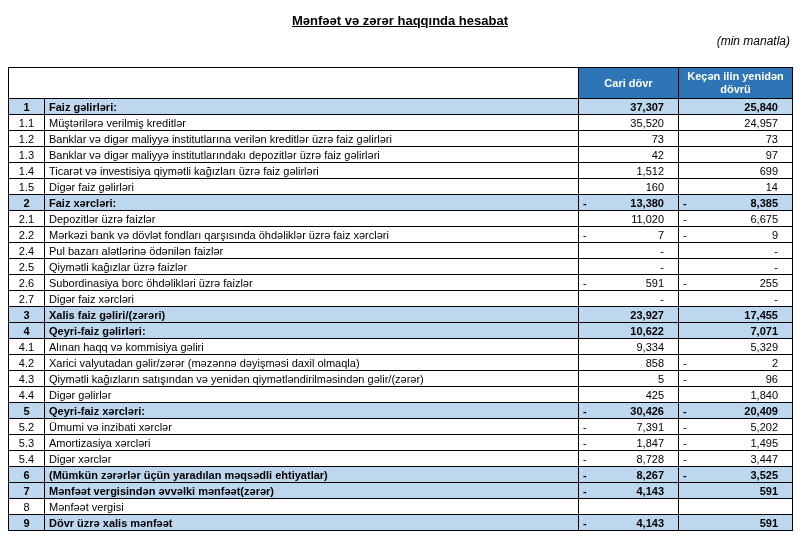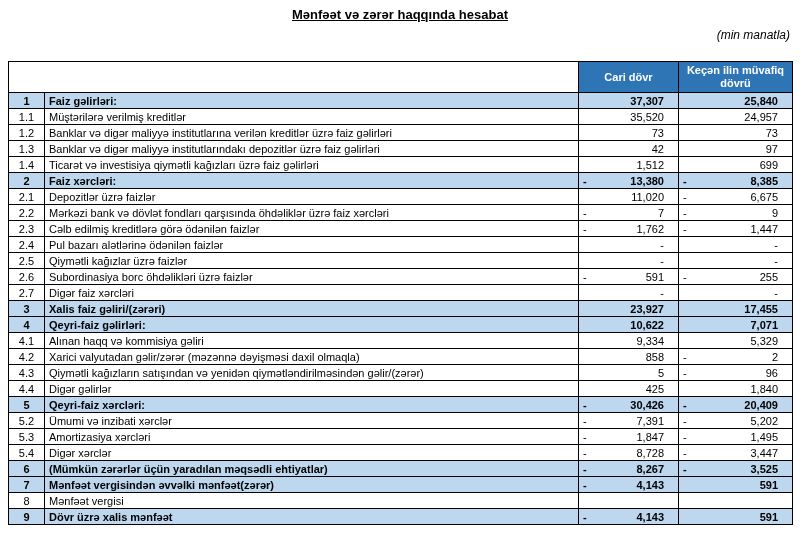--- a/index.html
+++ b/index.html
@@ -15,21 +15,21 @@
     color: #000000;
   }
   .page {
     padding: 5px 8px 0 8px;
   }
   .title {
     text-align: center;
     font-weight: bold;
     font-size: 13px;
     text-decoration: underline;
-    margin: 2px 0 6px 0;
+    margin: 8px 0 6px 0;
   }
   .unit {
     text-align: right;
     font-style: italic;
     font-size: 12px;
     margin: 0 2px 19px 0;
   }
   table {
     border-collapse: collapse;
     table-layout: fixed;
@@ -93,21 +93,21 @@
     <colgroup>
       <col style="width:36px">
       <col style="width:534px">
       <col style="width:100px">
       <col style="width:114px">
     </colgroup>
     <thead>
       <tr>
         <th class="blank" colspan="2"></th>
         <th class="hdr">Cari dövr</th>
-        <th class="hdr">Keçən ilin müvafiq dövrü</th>
+        <th class="hdr">Keçən ilin yenidən dövrü</th>
       </tr>
     </thead>
     <tbody>
         <tr class="section">
           <td class="num">1</td>
           <td class="label">Faiz gəlirləri:</td>
           <td class="val">
             <div class="vc">
               <span class="sign"></span>
               <span class="v">37,307</span>
@@ -177,20 +177,36 @@
               <span class="v">1,512</span>
             </div>
           </td>
           <td class="val">
             <div class="vc">
               <span class="sign"></span>
               <span class="v">699</span>
             </div>
           </td>
         </tr>
+        <tr>
+          <td class="num">1.5</td>
+          <td class="label">Digər faiz gəlirləri</td>
+          <td class="val">
+            <div class="vc">
+              <span class="sign"></span>
+              <span class="v">160</span>
+            </div>
+          </td>
+          <td class="val">
+            <div class="vc">
+              <span class="sign"></span>
+              <span class="v">14</span>
+            </div>
+          </td>
+        </tr>
         <tr class="section">
           <td class="num">2</td>
           <td class="label">Faiz xərcləri:</td>
           <td class="val">
             <div class="vc">
               <span class="sign">-</span>
               <span class="v">13,380</span>
             </div>
           </td>
           <td class="val">
@@ -222,36 +238,20 @@
           <td class="val">
             <div class="vc">
               <span class="sign">-</span>
               <span class="v">7</span>
             </div>
           </td>
           <td class="val">
             <div class="vc">
               <span class="sign">-</span>
               <span class="v">9</span>
-            </div>
-          </td>
-        </tr>
-        <tr>
-          <td class="num">2.3</td>
-          <td class="label">Cəlb edilmiş kreditlərə görə ödənilən faizlər</td>
-          <td class="val">
-            <div class="vc">
-              <span class="sign">-</span>
-              <span class="v">1,762</span>
-            </div>
-          </td>
-          <td class="val">
-            <div class="vc">
-              <span class="sign">-</span>
-              <span class="v">1,447</span>
             </div>
           </td>
         </tr>
         <tr>
           <td class="num">2.4</td>
           <td class="label">Pul bazarı alətlərinə ödənilən faizlər</td>
           <td class="val">
             <div class="vc">
               <span class="sign"></span>
               <span class="v">-</span>

